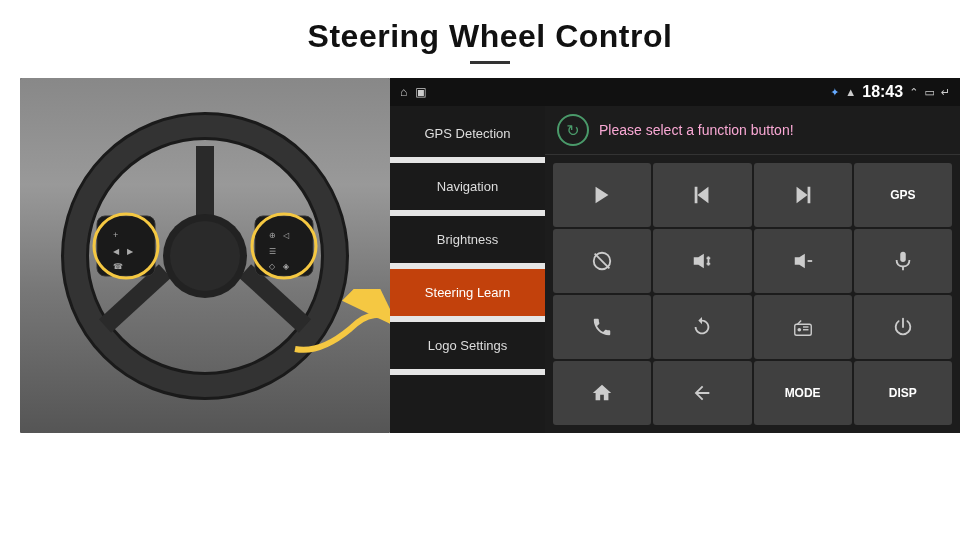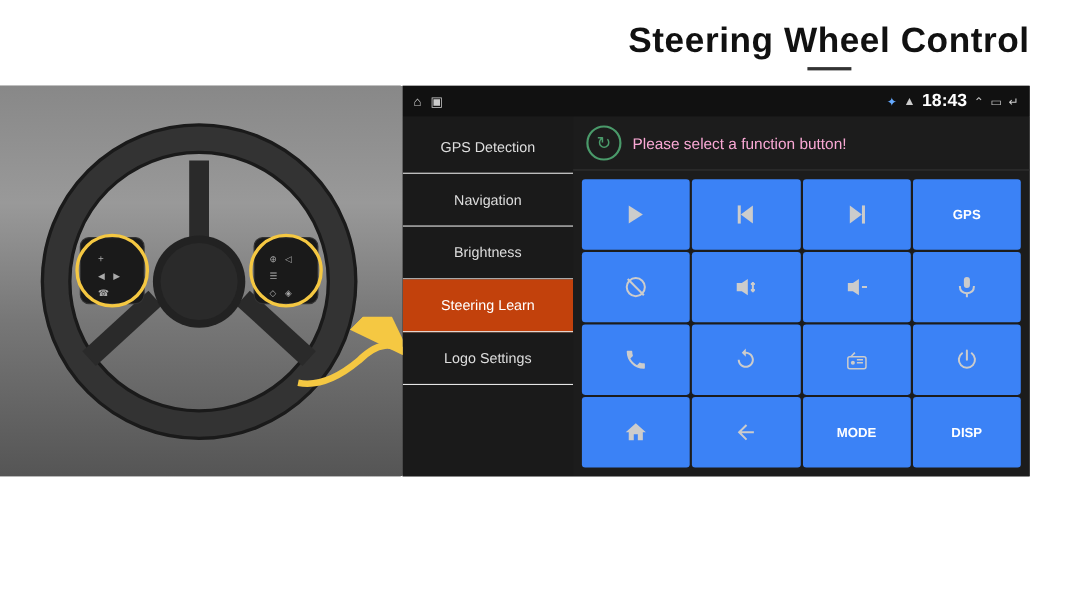--- a/index.html
+++ b/index.html
@@ -9,21 +9,21 @@
       font-family: Arial, sans-serif;
       background: #fff;
       overflow: hidden;
     }
 
     .page-wrapper {
       width: 980px;
       height: 559px;
       display: flex;
       flex-direction: column;
-      align-items: flex-end;
+      align-items: center;
       padding: 18px 44px 10px;
     }
 
     .title-section {
       text-align: center;
       margin-bottom: 6px;
     }
 
     .page-title {
       font-size: 32px;
@@ -153,21 +153,21 @@
       display: flex;
       flex-direction: column;
       padding: 4px 0;
     }
 
     .menu-item {
       padding: 16px 12px;
       color: #ddd;
       font-size: 13px;
       cursor: pointer;
-      border-bottom: 1px solid #e5e5e5;
+      border-bottom: 6px solid #e5e5e5;
       text-align: center;
     }
 
     .menu-item.active {
       background: #c2410c;
       color: #fff;
       font-weight: normal;
     }
 
     
@@ -209,21 +209,21 @@
       grid-template-columns: repeat(4, 1fr);
       grid-template-rows: repeat(4, 1fr);
       gap: 2px;
       padding: 8px;
     }
 
     .func-btn {
       display: flex;
       align-items: center;
       justify-content: center;
-      background: #3b82f6;
+      background: #404040;
       border-radius: 3px;
       color: #ccc;
       font-size: 18px;
       cursor: pointer;
       min-height: 45px;
     }
 
     .func-btn.text-btn {
       font-size: 12px;
       font-weight: bold;

